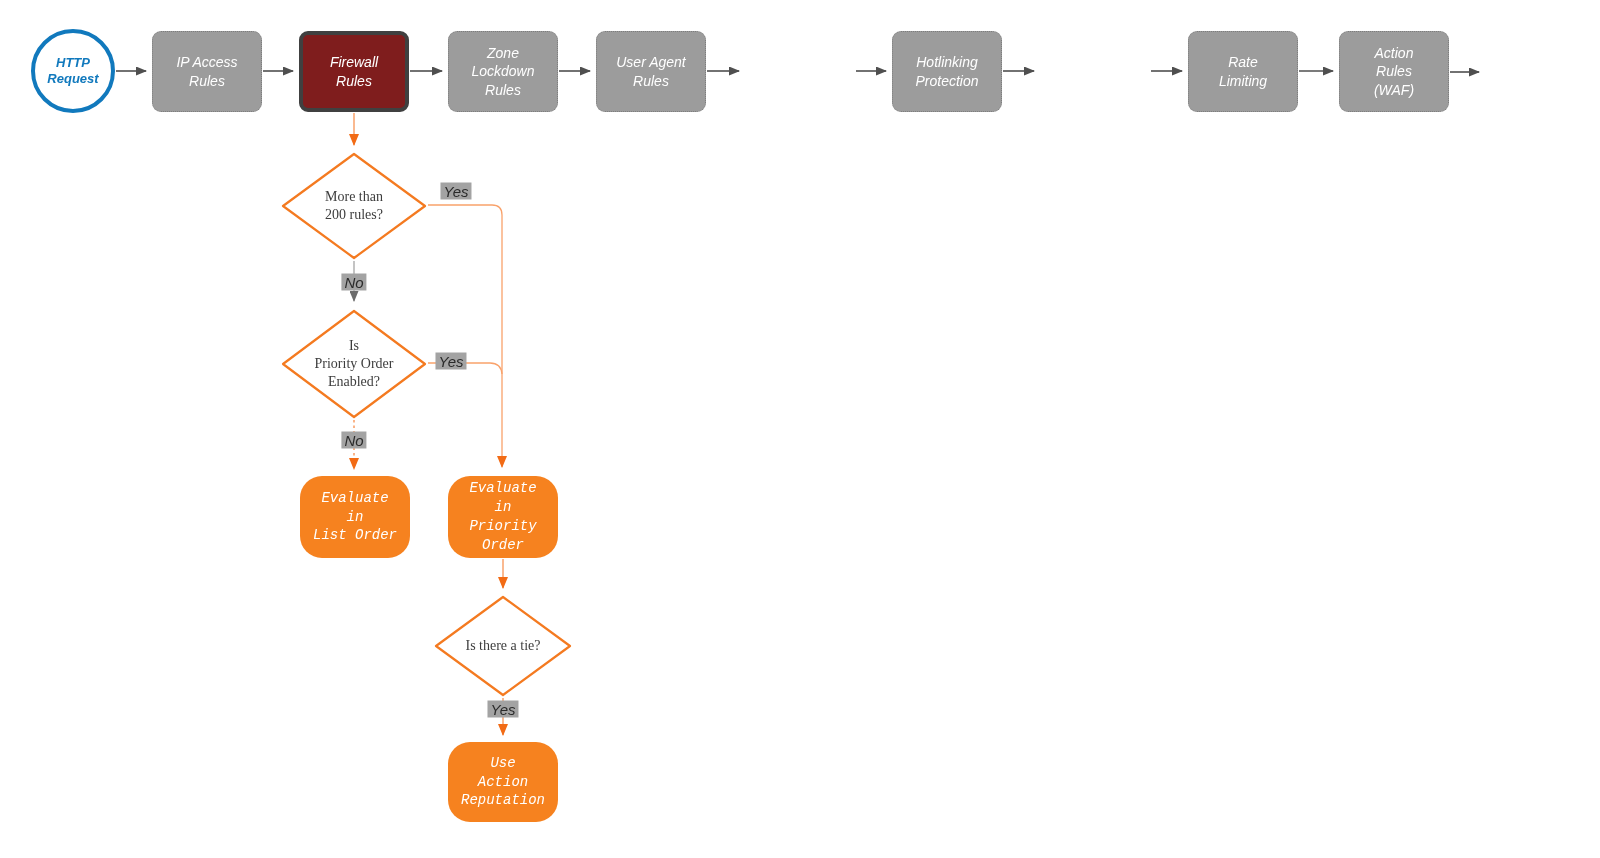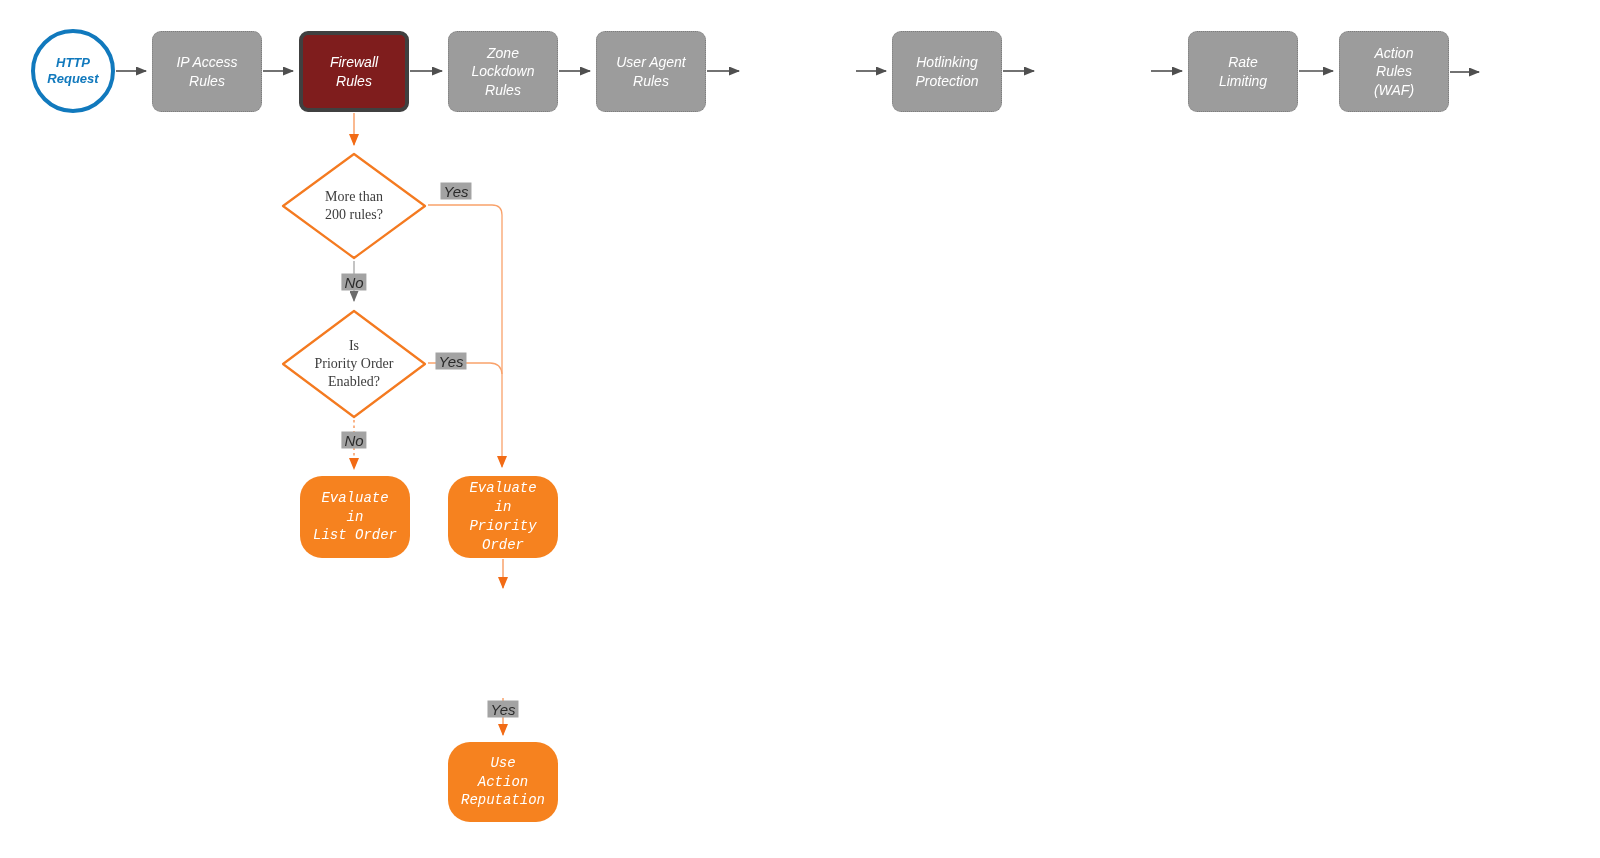--- a/index.html
+++ b/index.html
@@ -124,20 +124,26 @@
 
   <div class="node diamond" style="left:281px;top:309px;width:146px;height:110px">
     <svg class="dshape" viewBox="0 0 146 110" preserveAspectRatio="none">
       <polygon points="73,2 144,55 73,108 2,55" fill="#ffffff" stroke="#f47a20" stroke-width="2.2" stroke-linejoin="round"></polygon>
     </svg>
     <span class="label">Is
 Priority Order
 Enabled?</span>
   </div>
 
+  <div class="node diamond" style="left:434px;top:595px;width:138px;height:102px">
+    <svg class="dshape" viewBox="0 0 138 102" preserveAspectRatio="none">
+      <polygon points="69,2 136,51 69,100 2,51" fill="#ffffff" stroke="#f47a20" stroke-width="2.2" stroke-linejoin="round"></polygon>
+    </svg>
+    <span class="label">Is there a tie?</span>
+  </div>
 
   <div class="node action" style="left:300px;top:476px">
     <span class="label">Evaluate
 in
 List Order</span>
   </div>
 
   <div class="node action" style="left:448px;top:476px">
     <span class="label">Evaluate
 in

